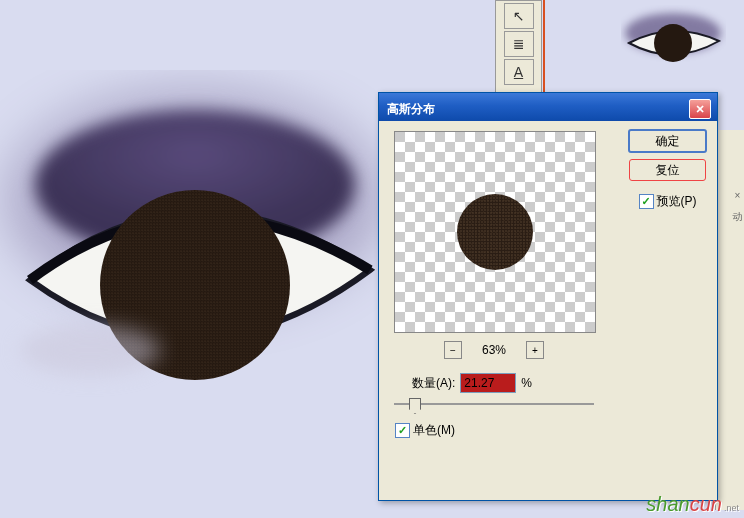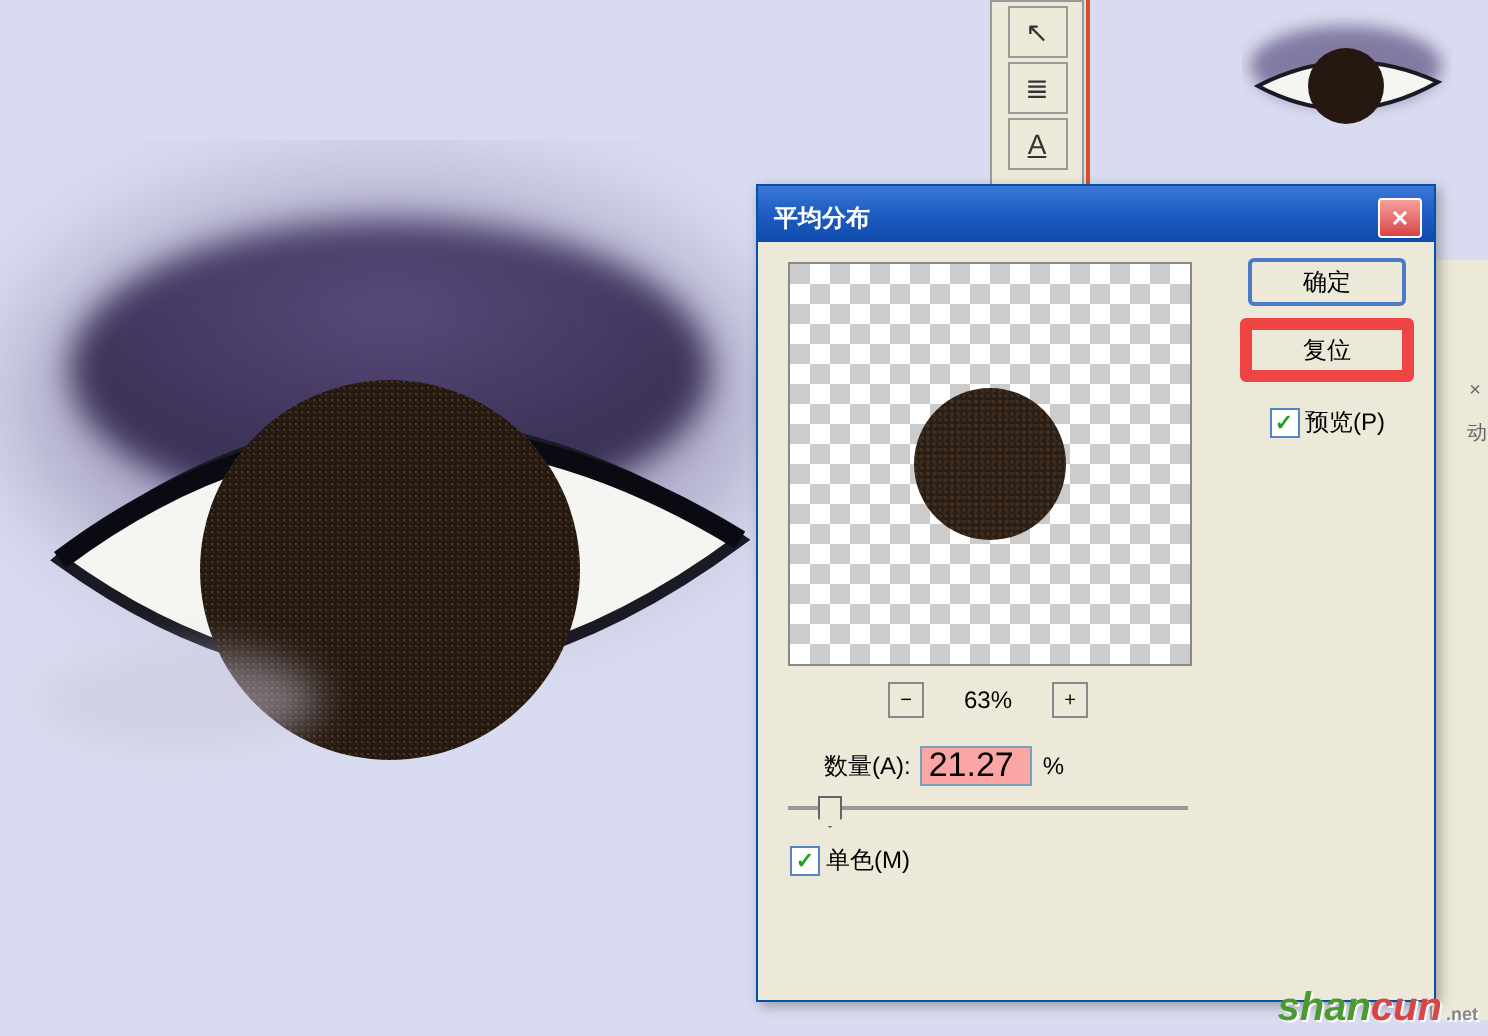--- a/index.html
+++ b/index.html
@@ -9,39 +9,39 @@
 .toolbar{position:absolute;left:495px;top:0;width:45px;height:95px;background:#ece9d8;border:1px solid #999;display:flex;flex-direction:column;align-items:center;padding-top:2px;gap:2px}
 .tool-btn{width:28px;height:24px;background:#ece9d8;border:1px solid #999;display:flex;align-items:center;justify-content:center;font-size:14px;color:#333}
 .dialog{position:absolute;left:378px;top:92px;width:338px;height:407px;background:#ece9d8;border:1px solid #0053a6;box-shadow:2px 2px 6px rgba(0,0,0,.3)}
 .dlg-title{height:24px;background:linear-gradient(to bottom,#3b78d8,#1f5ec4 45%,#0e4aab);color:#fff;font-weight:bold;font-size:12px;padding:4px 6px 0 8px;display:flex;justify-content:space-between;align-items:center}
 .close-btn{width:20px;height:18px;background:linear-gradient(to bottom,#f5a09a,#d9444a);border:1px solid #fff;border-radius:2px;color:#fff;font-size:11px;font-weight:bold;display:flex;align-items:center;justify-content:center;cursor:pointer}
 .dlg-body{padding:10px;position:relative}
 .preview-box{width:200px;height:200px;border:1px solid #888;background:repeating-conic-gradient(#fff 0 25%,#ccc 0 50%) 0 0/20px 20px;position:relative;margin-left:5px}
 .preview-circle{position:absolute;left:62px;top:62px;width:76px;height:76px;border-radius:50%;background:#2a1d14;background-image:radial-gradient(circle at 30% 30%,rgba(90,70,50,.4) 1px,transparent 1px),radial-gradient(circle at 70% 60%,rgba(80,60,40,.3) 1px,transparent 1px);background-size:3px 3px,4px 4px}
 .zoom-row{display:flex;align-items:center;justify-content:center;gap:20px;margin-top:8px;width:210px}
 .zoom-btn{width:16px;height:16px;border:1px solid #888;background:#ece9d8;display:flex;align-items:center;justify-content:center;font-size:10px;cursor:pointer}
-.btn{width:75px;height:20px;background:#ece9d8;border:6px solid #ef4444;border-radius:3px;display:flex;align-items:center;justify-content:center;cursor:pointer;font-size:12px;margin-bottom:6px}
+.btn{width:75px;height:20px;background:#ece9d8;border:1px solid #ef4444;border-radius:3px;display:flex;align-items:center;justify-content:center;cursor:pointer;font-size:12px;margin-bottom:6px}
 .btn.default{border:2px solid #4a7ac8}
 .right-col{position:absolute;right:10px;top:8px;display:flex;flex-direction:column;align-items:center}
 .chk-row{display:flex;align-items:center;gap:3px;font-size:12px;margin-top:6px}
 .chk{width:13px;height:13px;border:1px solid #5584c4;background:#fff;display:flex;align-items:center;justify-content:center;color:#21a121;font-size:11px;font-weight:bold}
 .amount-row{display:flex;align-items:center;gap:5px;margin-top:14px;margin-left:23px}
-.amount-input{width:48px;height:16px;border:1px solid #7b9ebd;background:#fca5a5;padding:1px 3px;font-size:17px}
+.amount-input{width:48px;height:16px;border:1px solid #7b9ebd;background:#b91c1c;padding:1px 3px;font-size:12px}
 .slider{position:relative;width:200px;height:16px;margin-left:5px;margin-top:3px}
 .slider-track{position:absolute;top:7px;width:200px;height:2px;background:#999}
 .slider-thumb{position:absolute;top:2px;left:15px;width:10px;height:14px;background:#ece9d8;border:1px solid #666;clip-path:polygon(0 0,100% 0,100% 70%,50% 100%,0 70%)}
 .group{border:1px solid #aaa;margin:14px 5px 0 5px;padding:8px 10px 8px 10px;position:relative}
 .group-title{position:absolute;top:-8px;left:8px;background:#ece9d8;padding:0 4px;font-size:12px}
 .radio-row{display:flex;align-items:center;gap:4px;font-size:12px;margin:3px 0}
 .radio{width:12px;height:12px;border:1px solid #5584c4;border-radius:50%;background:#fff;display:flex;align-items:center;justify-content:center}
 .radio.sel::after{content:"";width:6px;height:6px;border-radius:50%;background:#21a121}
 .mono-row{margin:10px 0 0 6px;display:flex;align-items:center;gap:3px}
 .right-panel{position:absolute;right:0;top:130px;width:28px;height:380px;background:#ece9d8;border-left:1px solid #999}
 .tabs-right{position:absolute;right:0;top:190px;writing-mode:vertical-rl;font-size:10px;color:#666}
-.watermark{position:absolute;right:5px;bottom:2px;font-size:20px;font-weight:bold;font-style:italic;color:#4a9b2e;text-shadow:1px 1px 0 #fff}
+.watermark{position:absolute;right:5px;bottom:2px;font-size:20px;font-weight:normal;font-style:italic;color:#4a9b2e;text-shadow:1px 1px 0 #fff}
 .watermark .red{color:#d94444}
 .watermark .net{font-size:9px;color:#888;font-style:normal;margin-left:2px}
 .dock{position:absolute;left:543px;top:0;width:2px;height:92px;background:#d95020}
 </style>
 </head>
 <body>
 
 <div class="canvas-bg"></div>
 
 <svg class="eye-main" viewBox="0 0 400 360">
@@ -78,21 +78,21 @@
   <div class="tool-btn">
       <u>A</u>
     </div>
 </div>
 
 <div class="right-panel"></div>
 <div class="tabs-right">× 动</div>
 
 <div class="dialog">
   <div class="dlg-title">
-    <span>平均分布</span>
+    <span>高斯分布</span>
     <div class="close-btn">✕</div>
   </div>
   <div class="dlg-body">
     <div class="right-col">
       <div class="btn default">确定</div>
       <div class="btn">复位</div>
       <div class="chk-row">
         <div class="chk">✓</div>
         <span>预览(P)</span>
       </div>

